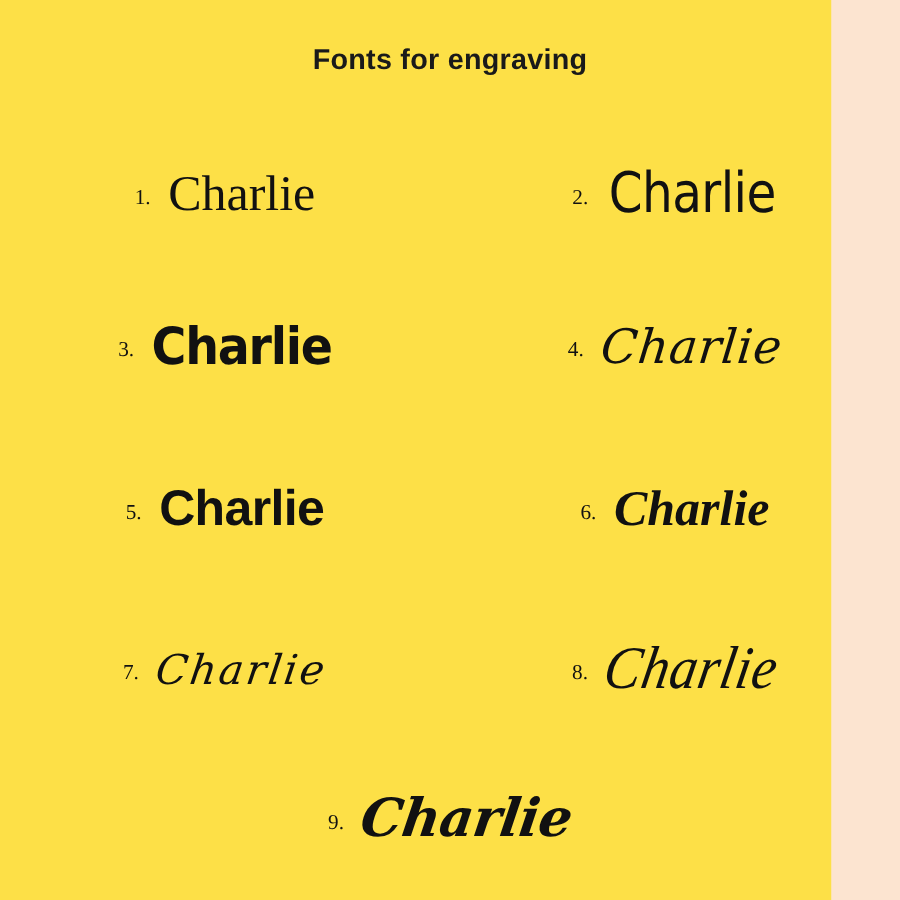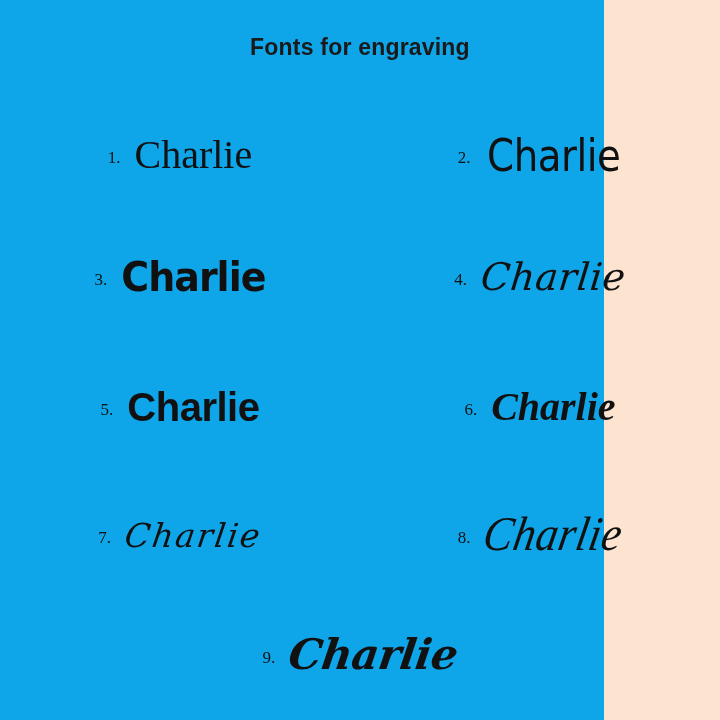--- a/index.html
+++ b/index.html
@@ -8,23 +8,23 @@
   }
   body {
     width: 720px;
     height: 720px;
     background: #fce4d0;
     font-family: "Liberation Sans", sans-serif;
     overflow: hidden;
   }
   .page {
     position: relative;
-    width: 604px;
+    width: 665px;
     height: 720px;
-    background: #0ea5e9;
+    background: #fde047;
   }
   .title {
     position: absolute;
     top: 34px;
     left: 0;
     width: 720px;
     text-align: center;
     font-family: "Liberation Sans", sans-serif;
     font-weight: bold;
     font-size: 23px;

